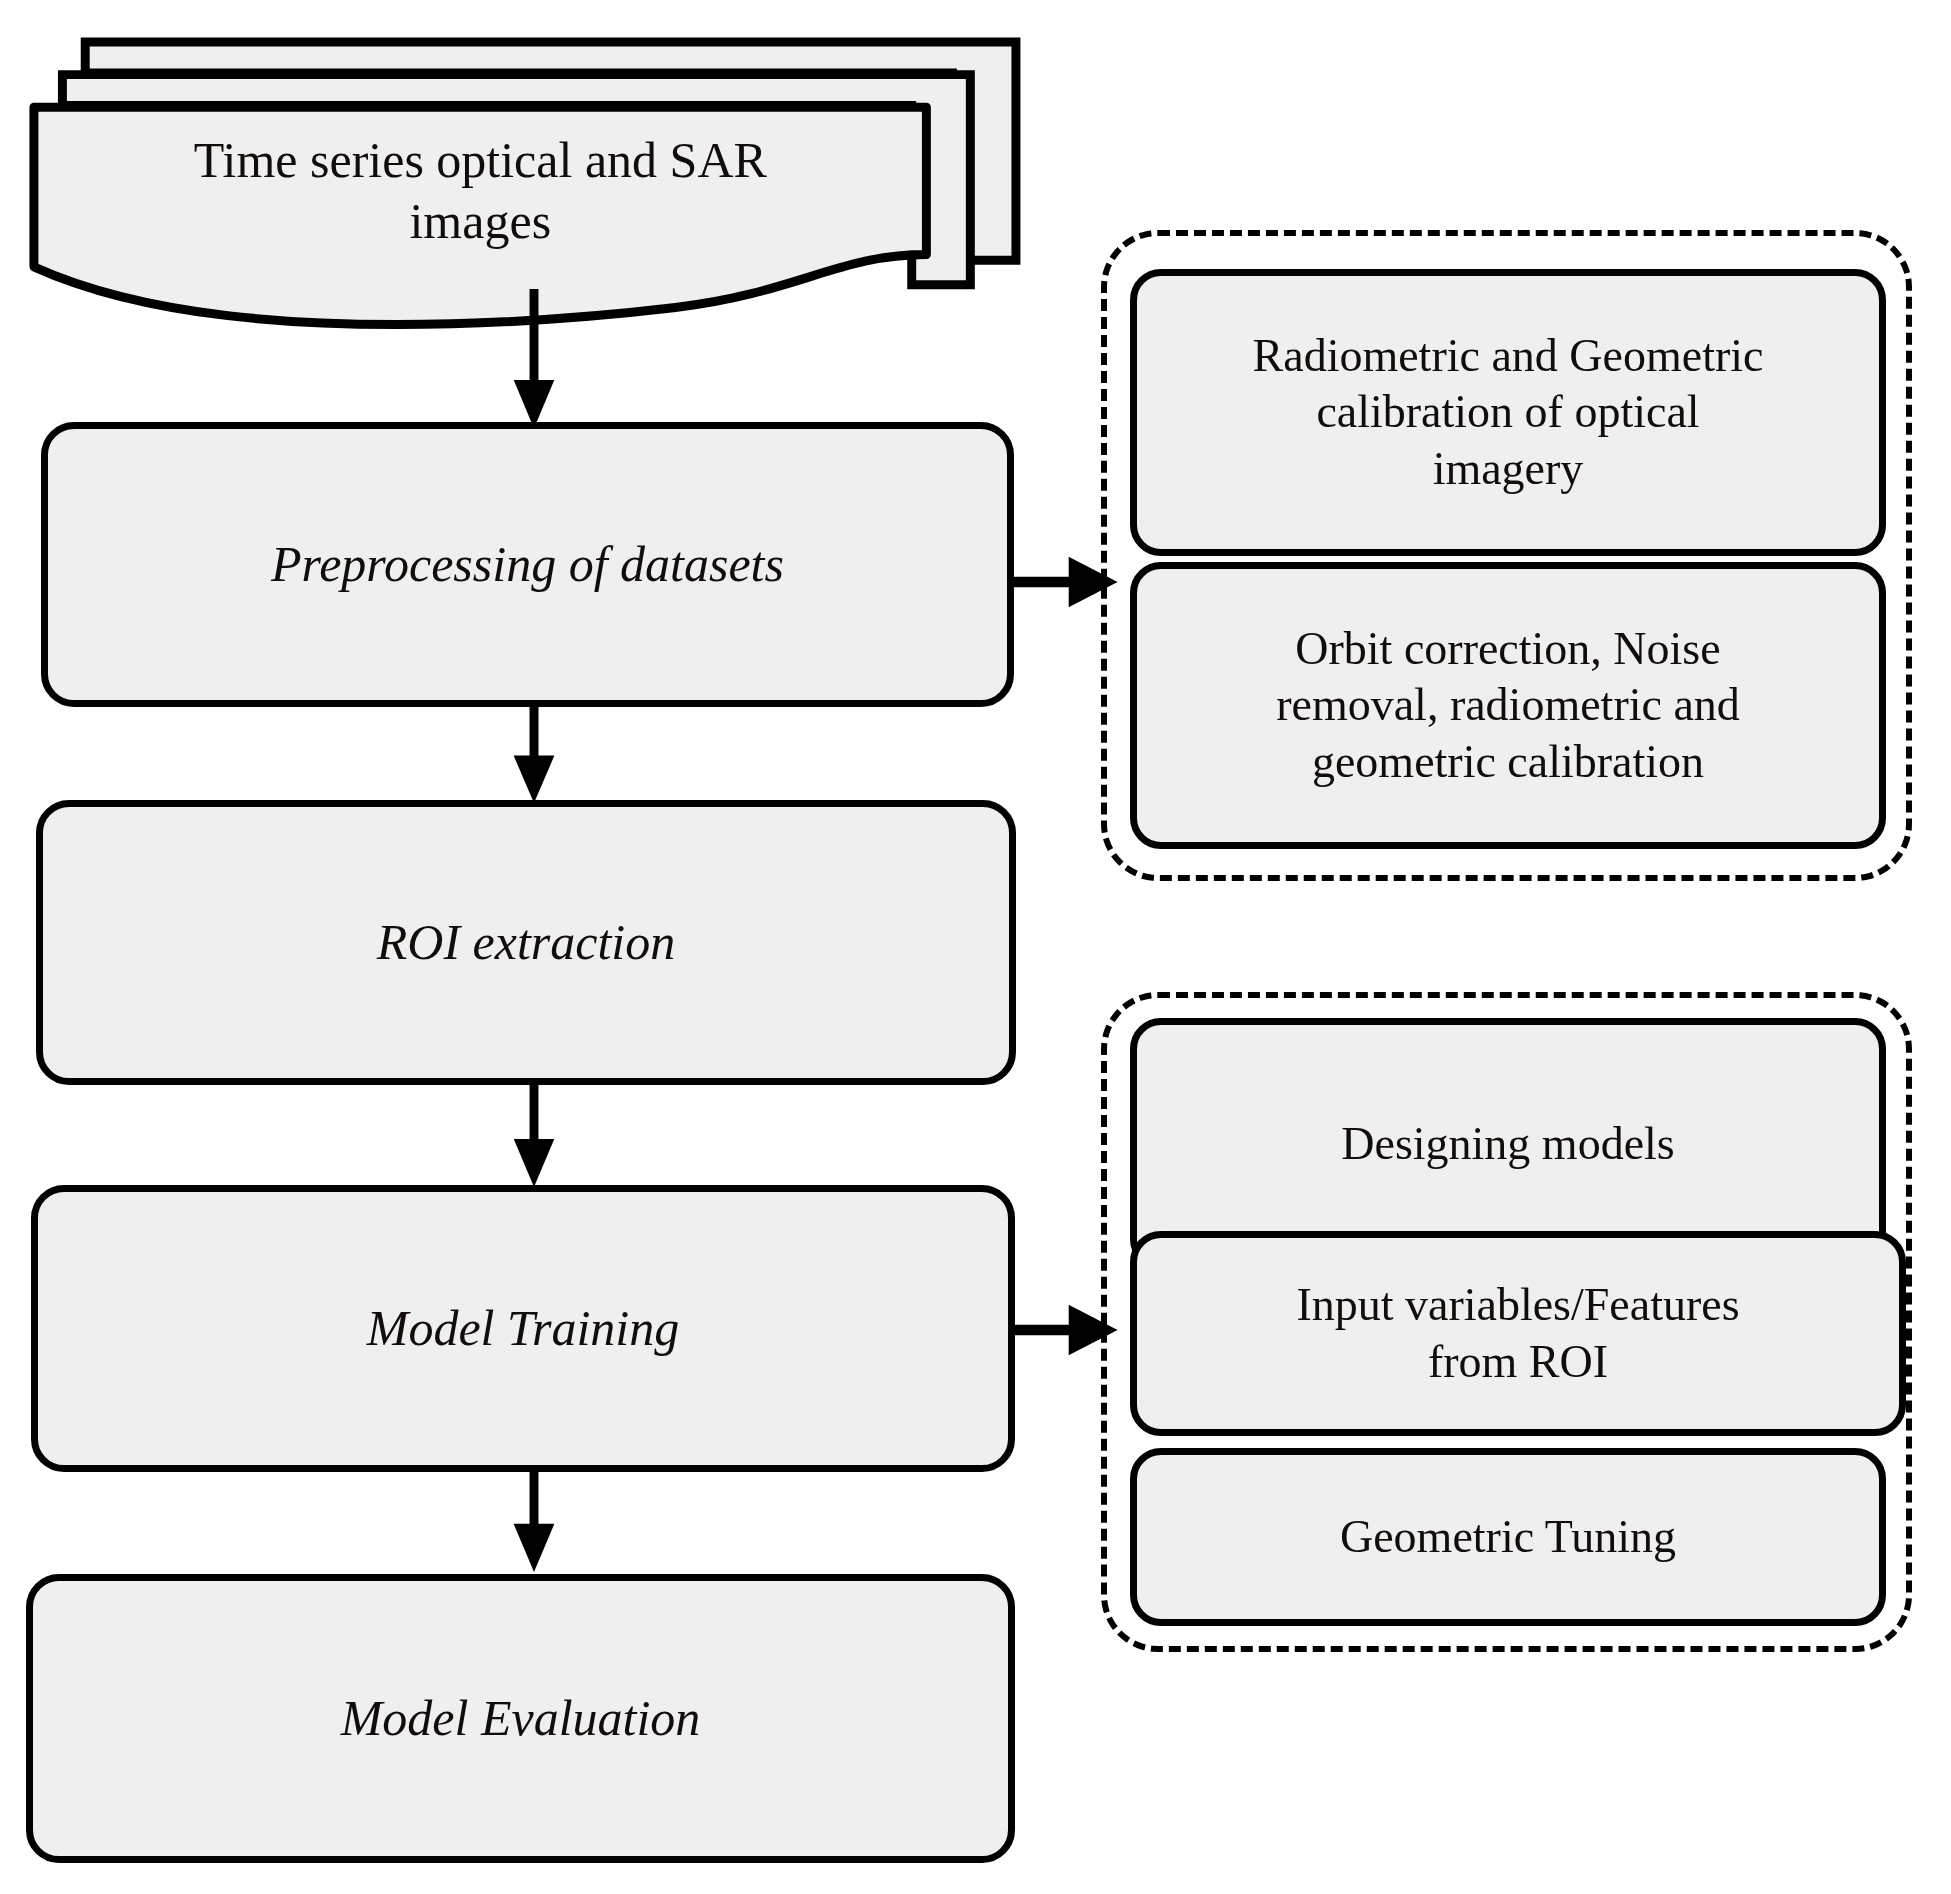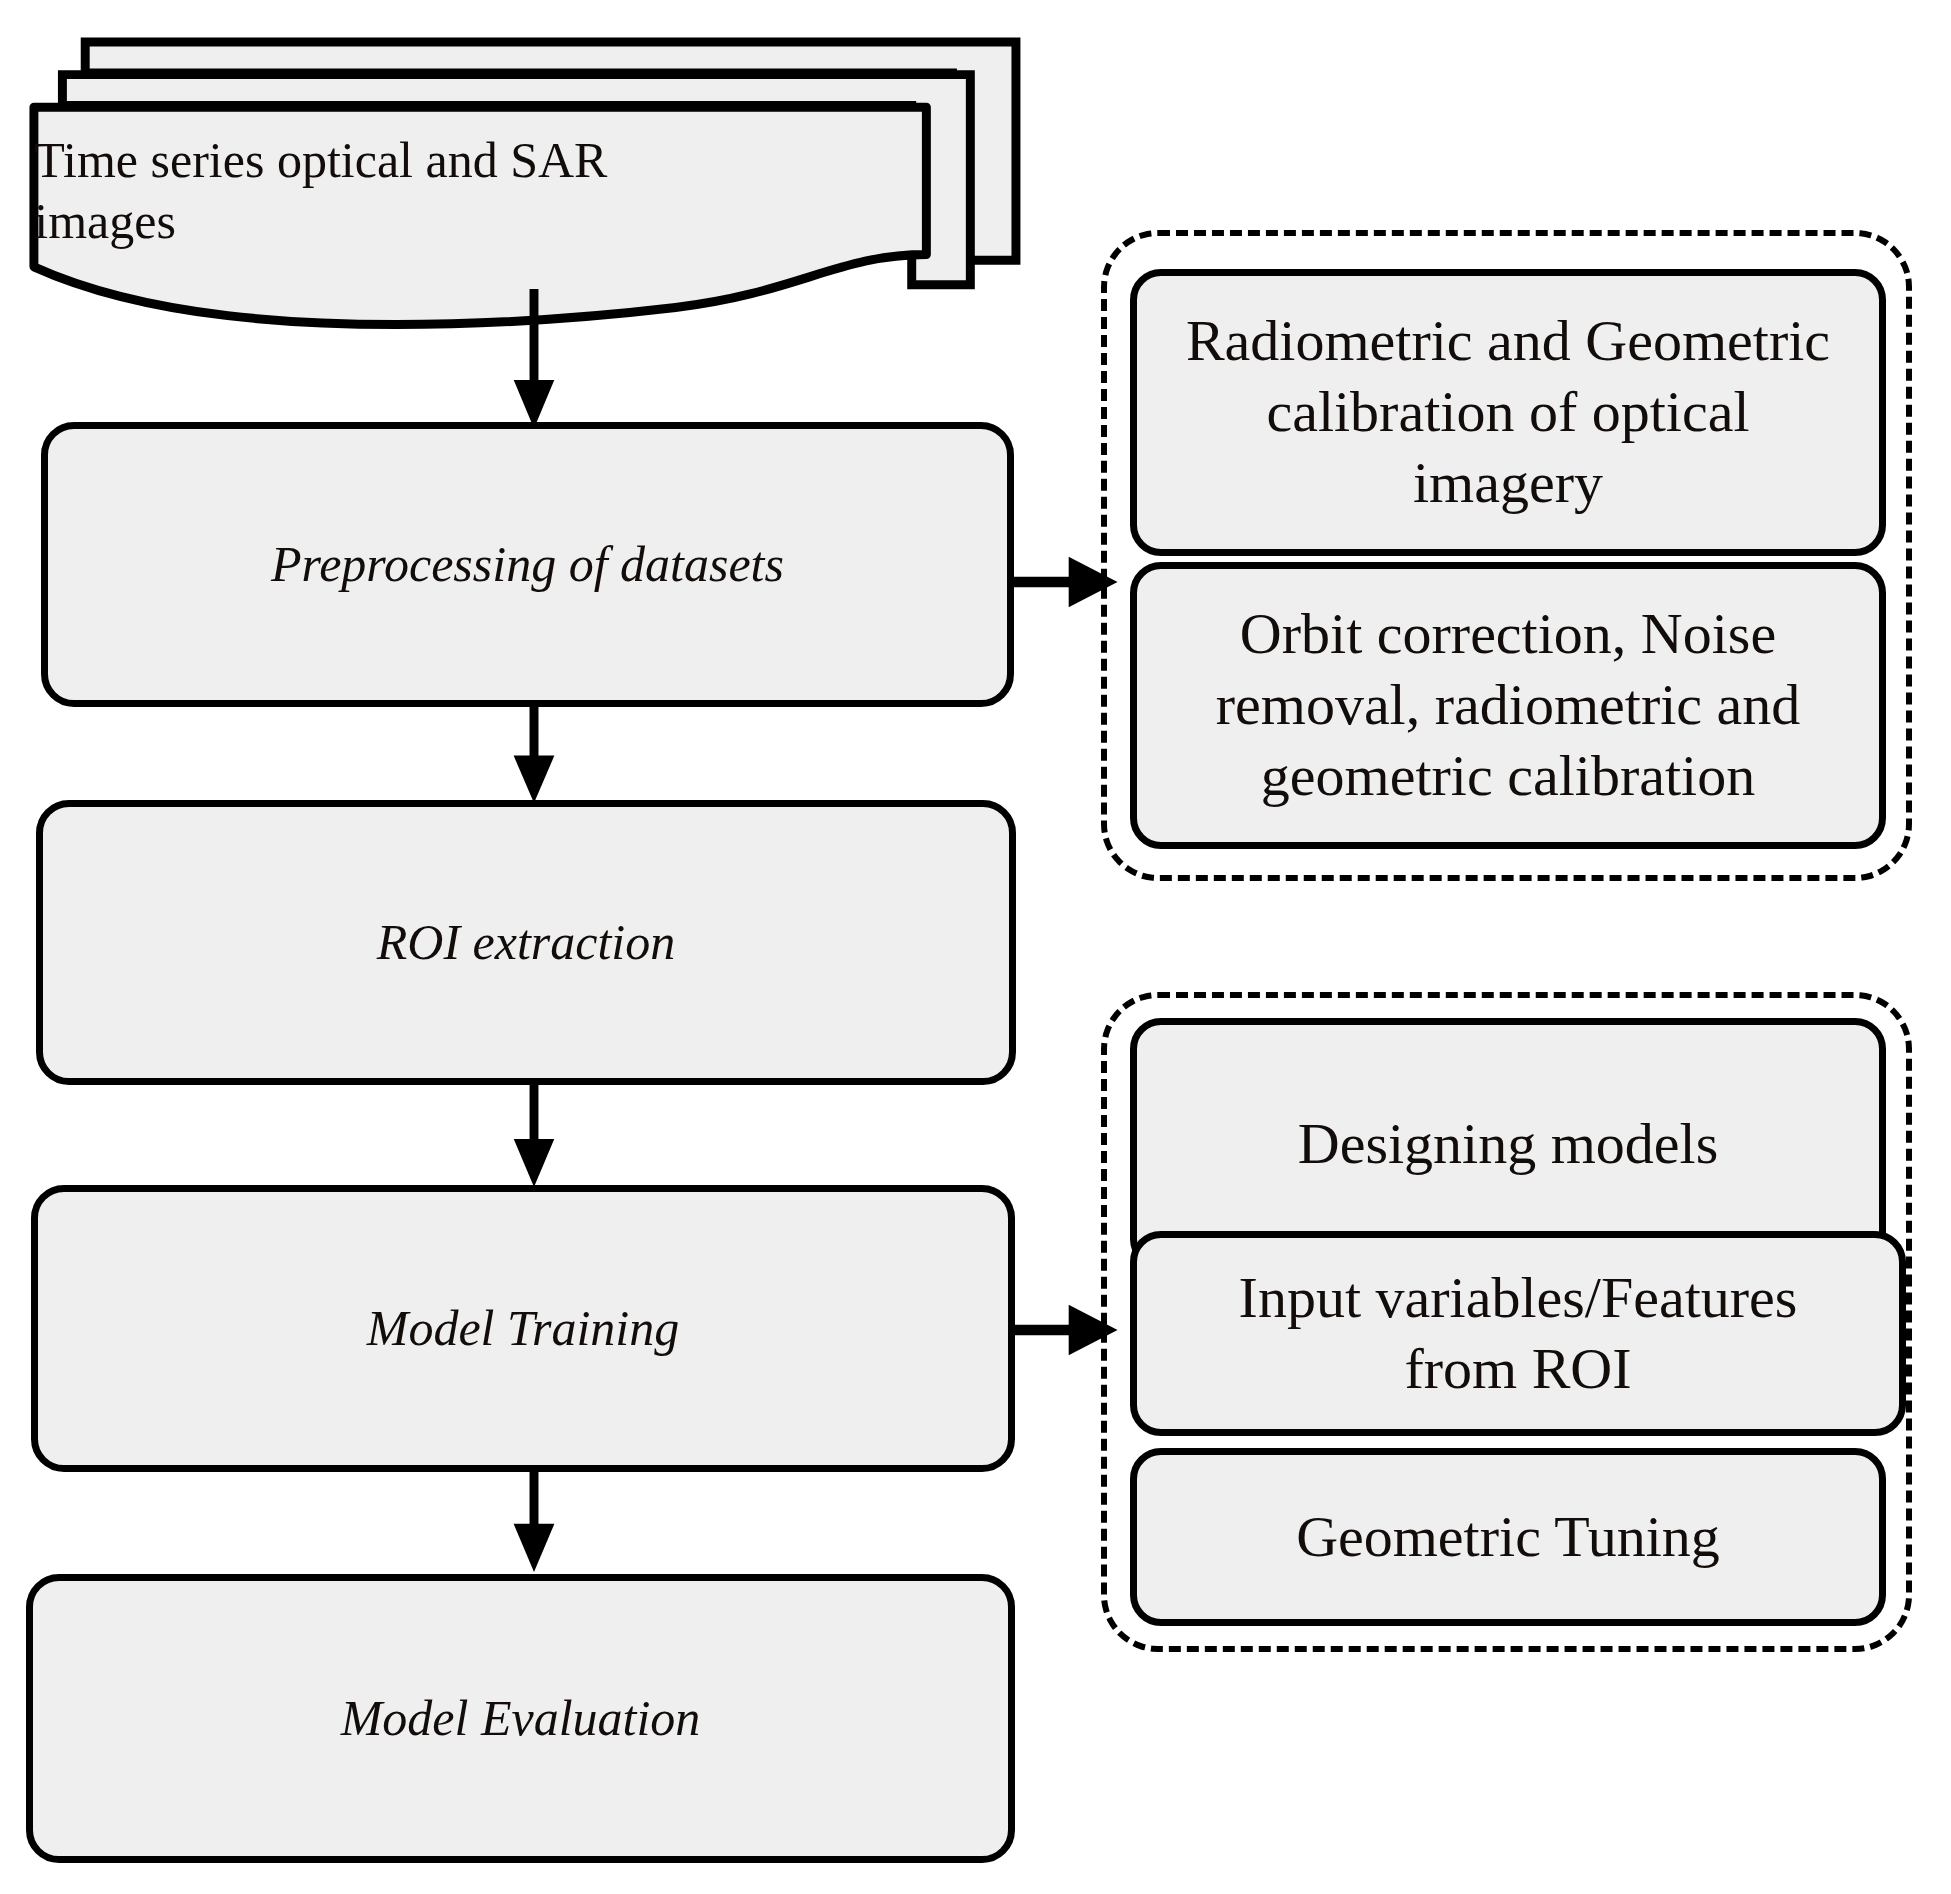--- a/index.html
+++ b/index.html
@@ -48,21 +48,21 @@
   .sub-node {
     position: absolute;
     background: #efefef;
     border: 7.3px solid #000000;
     border-radius: 31px;
     box-sizing: border-box;
     display: flex;
     align-items: center;
     justify-content: center;
     text-align: center;
-    font-size: 58px;
+    font-size: 46px;
     color: #120d0a;
     line-height: 1.22;
   }
   .sub-node .label {
     display: block;
     padding: 0 18px;
     white-space: pre-line;
   }
 
   
@@ -77,20 +77,21 @@
   
   .docstack {
     position: absolute;
   }
   .docstack svg {
     display: block;
     overflow: visible;
   }
   .doc-label {
     position: absolute;
+    text-align: center;
     font-size: 50px;
     color: #120d0a;
     line-height: 1.22;
     white-space: pre-line;
     pointer-events: none;
   }
 
   
   .connector {
     position: absolute;

